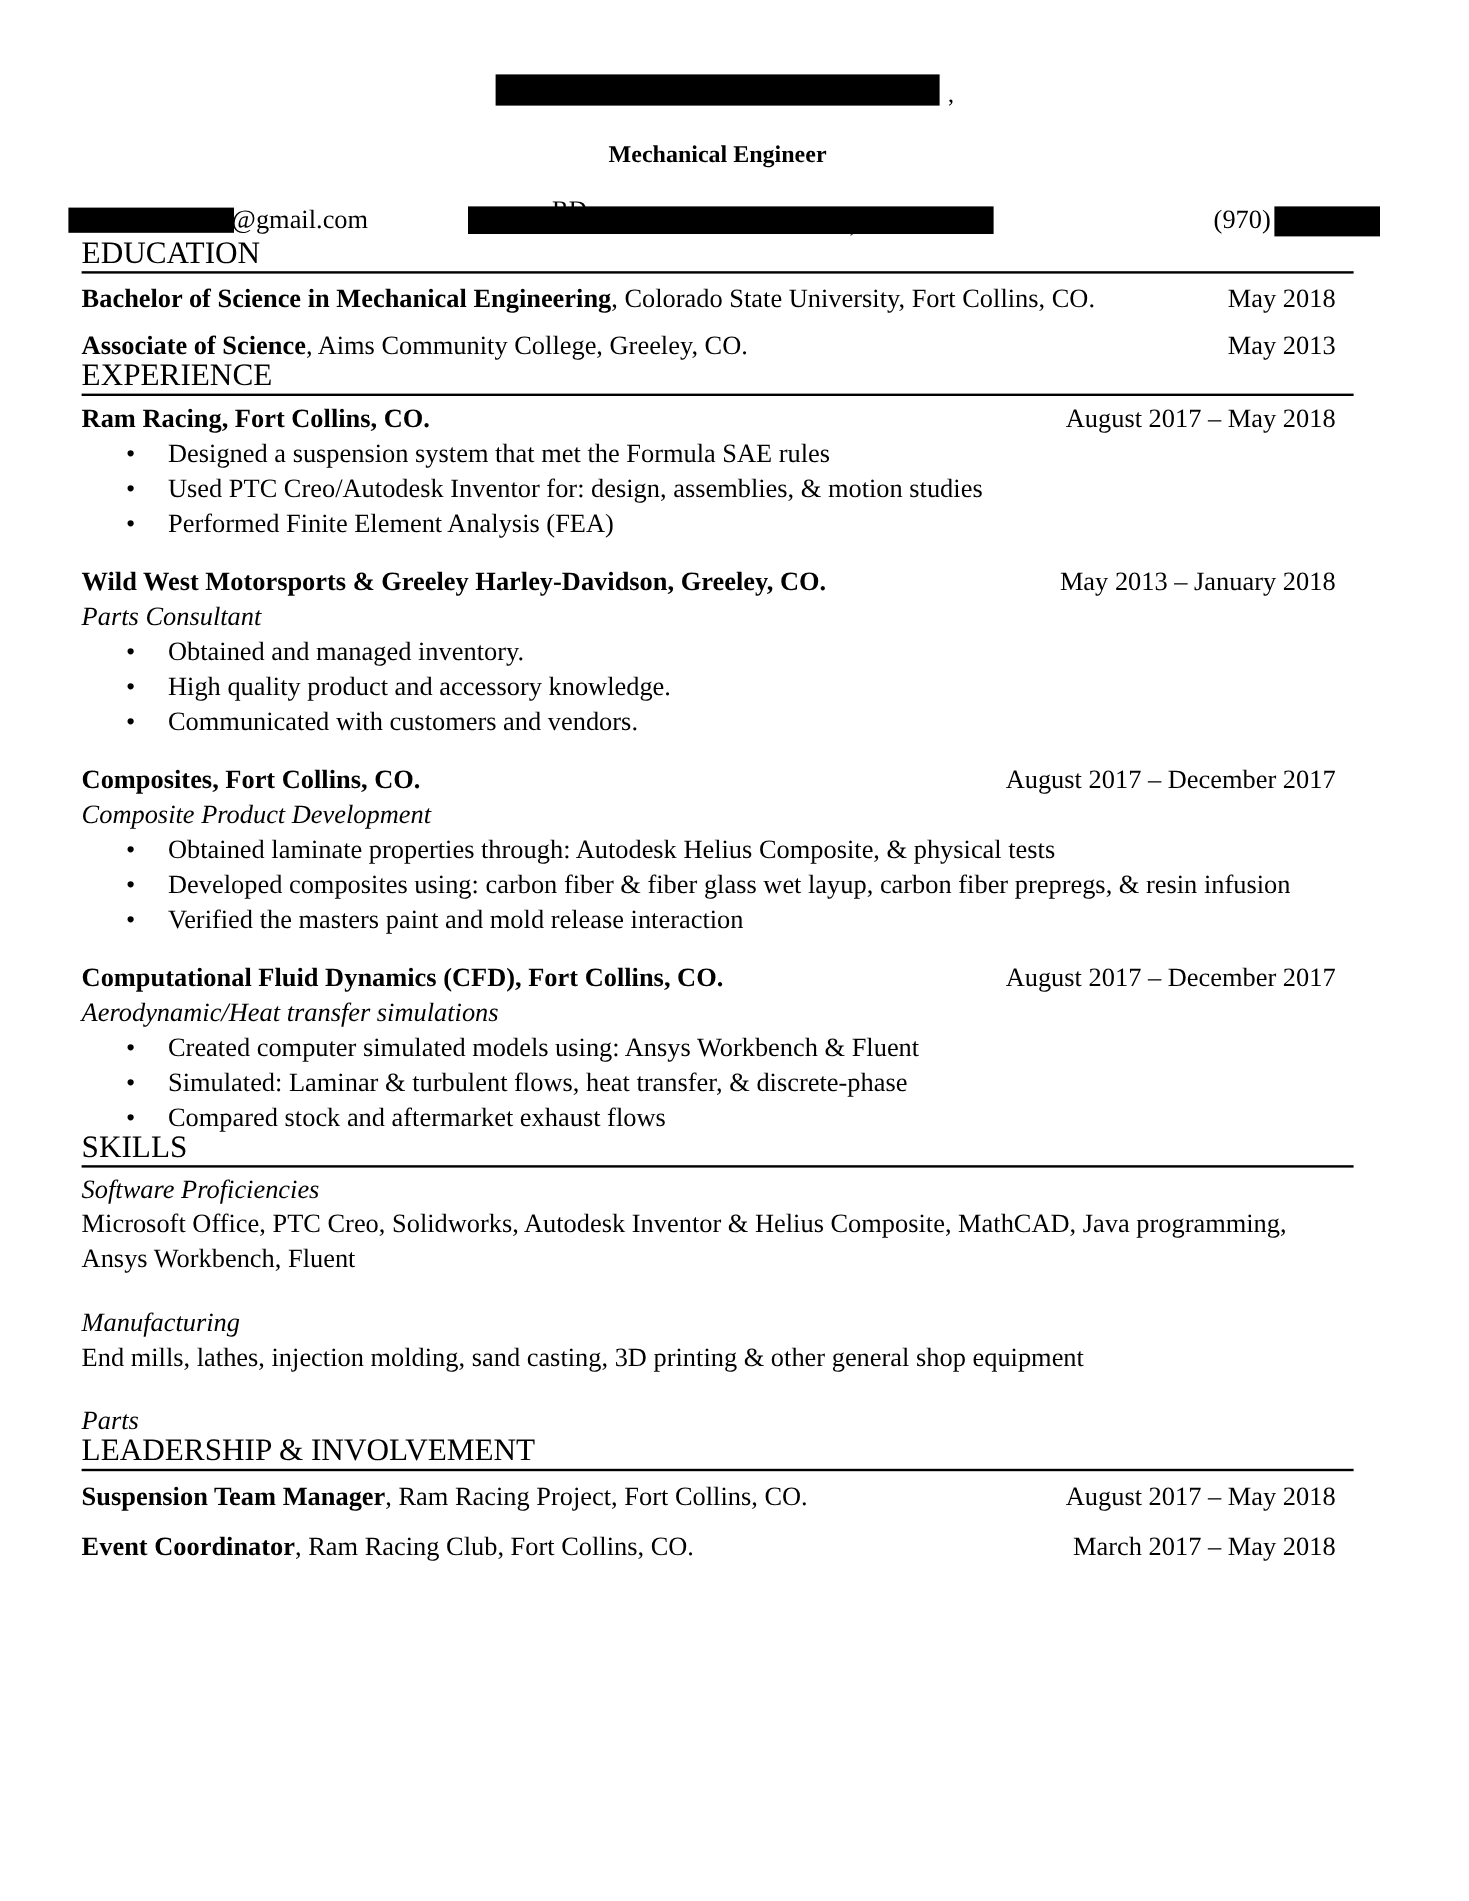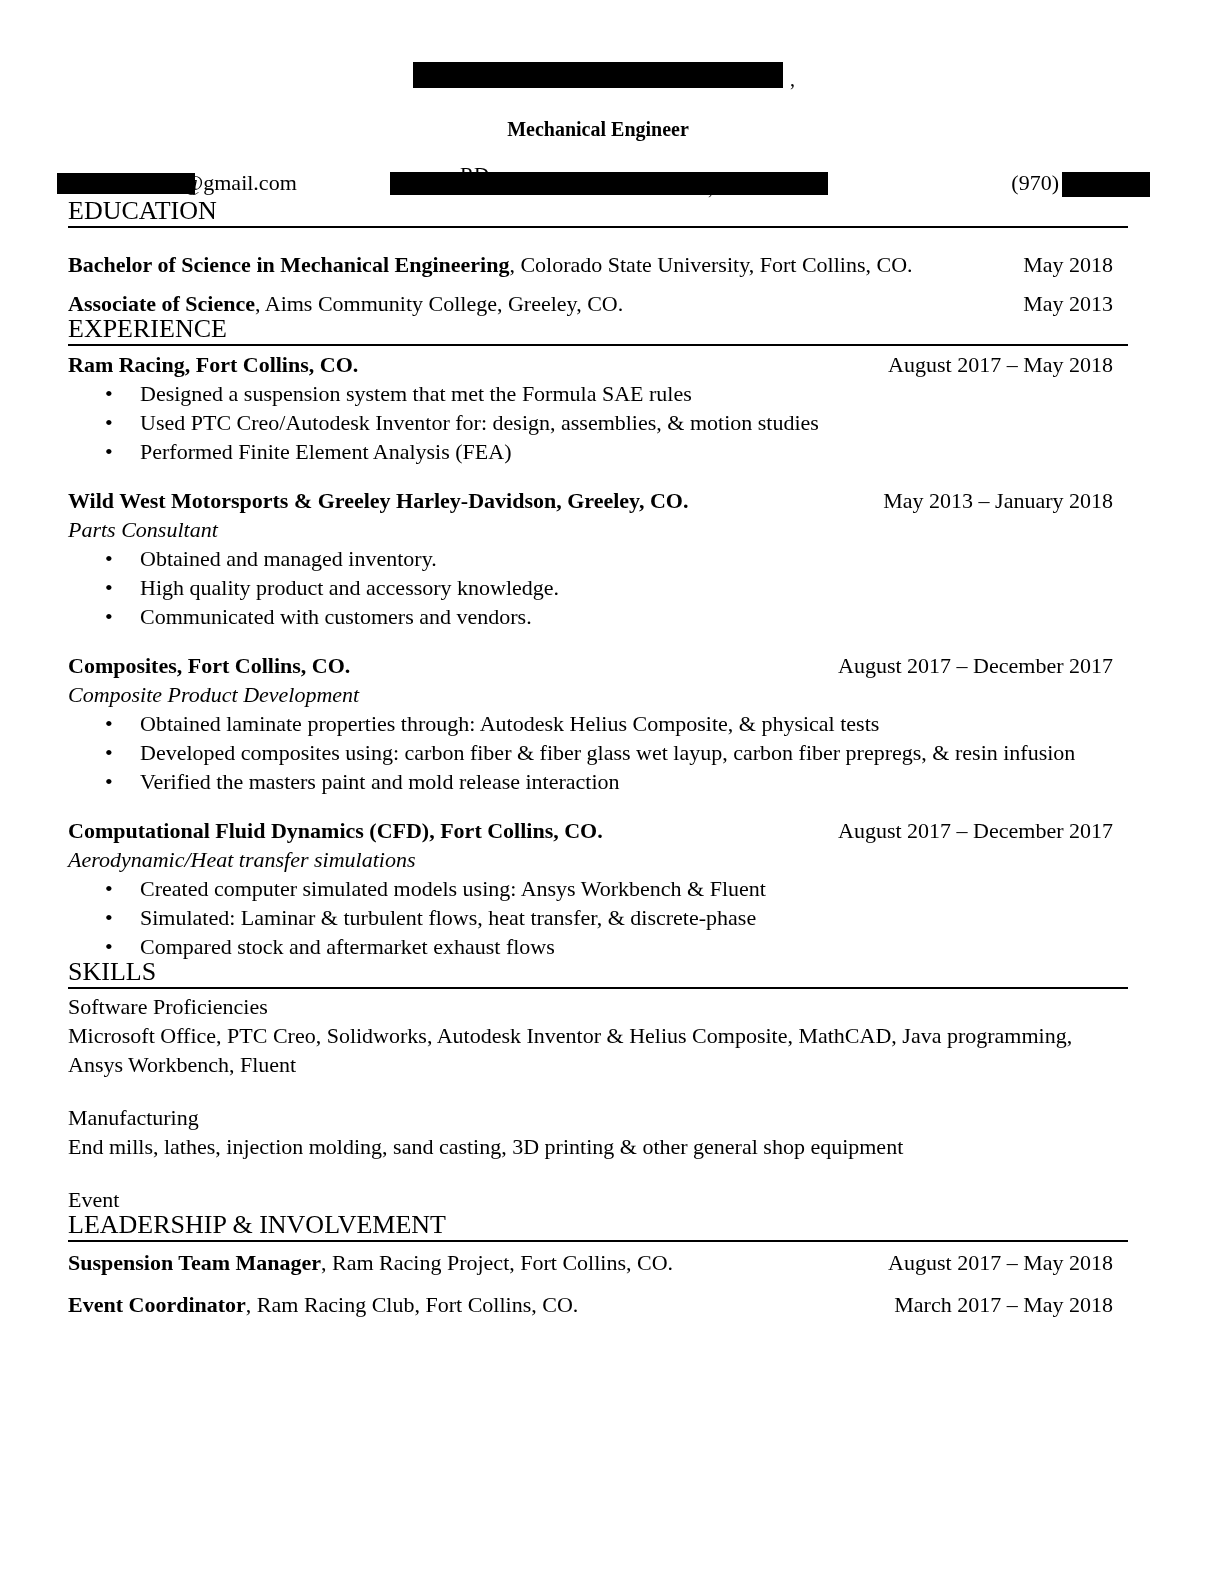--- a/index.html
+++ b/index.html
@@ -18,53 +18,53 @@
   .redact { background:#000; display:block; }
   
   .name-bar { position:relative; margin:0 auto; width:370px; height:26px; }
   .name-frag { position:absolute; right:-12px; bottom:-6px; font-size:20px; }
   h1.title { margin:25px 0 0 0; font-size:20px; line-height:33px; text-align:center; font-weight:bold; }
   
   .contact { position:relative; margin-top:22px; height:32px; }
   .contact-email { position:absolute; left:-11px; top:0; width:280px; height:30px; }
   .email-peek { position:absolute; left:115px; top:-1px; z-index:1; }
   .email-bar { position:absolute; left:0; top:5px; width:138px; height:21px; z-index:2; }
-  .email-visible { position:absolute; left:126px; top:0; z-index:3; }
+  .email-visible { position:absolute; left:136px; top:0; z-index:3; }
   .contact-address { position:absolute; left:322px; top:0; width:438px; height:30px; }
   .address-peek { position:absolute; left:70px; top:-7px; z-index:1; font-size:21px; }
   .address-bar { position:absolute; left:0; top:4px; width:438px; height:23px; z-index:2; }
   .address-frag { position:absolute; left:318px; bottom:-4px; z-index:3; font-size:20px; }
   .contact-phone { position:absolute; right:-22px; top:0; white-space:nowrap; }
   .phone-bar { display:inline-block; width:88px; height:25px; vertical-align:middle; margin-left:3px; }
   
   h2.sec {
     margin:0; font-size:26px; line-height:22px; font-weight:normal;
     border-bottom:2px solid #000; padding-bottom:4px;
   }
   .sec-edu { margin-top:18px; }
   .sec-exp { margin-top:14px; }
   .sec-skills { margin-top:24px; }
   .sec-lead { margin-top:20px; }
   .row { display:flex; justify-content:space-between; align-items:baseline; }
   .row-left { white-space:nowrap; }
   .row-date { white-space:nowrap; padding-right:15px; }
   .b { font-weight:bold; }
-  .edu-row1 { margin-top:22px; }
+  .edu-row1 { margin-top:6px; }
   .edu-row2 { margin-top:10px; }
   
   .xp { margin-top:20px; }
   .xp-first { margin-top:4px; }
   .role { font-style:italic; }
   ul.bullets { margin:0; padding:0; list-style:none; }
   ul.bullets li { position:relative; padding-left:72px; }
   ul.bullets li::before { content:"\2022"; position:absolute; left:37px; top:0; }
   
   .sk-group { margin-top:24px; }
   .sk-first { margin-top:3px; }
-  .sk-label { }
+  .sk-label { font-style:italic; }
   .sk-text { }
   
   .lead-row1 { margin-top:6px; }
   .lead-row2 { margin-top:13px; }
 </style>
 </head>
 <body>
 
 <div class="page">
 
@@ -161,21 +161,21 @@
     <h2 class="sec sec-skills">SKILLS</h2>
     <div class="sk-group sk-first">
       <div class="sk-label">Software Proficiencies</div>
       <div class="sk-text">Microsoft Office, PTC Creo, Solidworks, Autodesk Inventor &amp; Helius Composite, MathCAD, Java programming, Ansys Workbench, Fluent</div>
     </div>
     <div class="sk-group">
       <div class="sk-label">Manufacturing</div>
       <div class="sk-text">End mills, lathes, injection molding, sand casting, 3D printing &amp; other general shop equipment</div>
     </div>
     <div class="sk-group">
-      <div class="sk-label">Event</div>
+      <div class="sk-label">Parts</div>
     </div>
   </section>
 
   <section>
     <h2 class="sec sec-lead">LEADERSHIP &amp; INVOLVEMENT</h2>
     <div class="row lead-row1">
       <span class="row-left"><span class="b">Suspension Team Manager</span><span>, Ram Racing Project, Fort Collins, CO.</span></span>
       <span class="row-date">August 2017 – May 2018</span>
     </div>
     <div class="row lead-row2">

